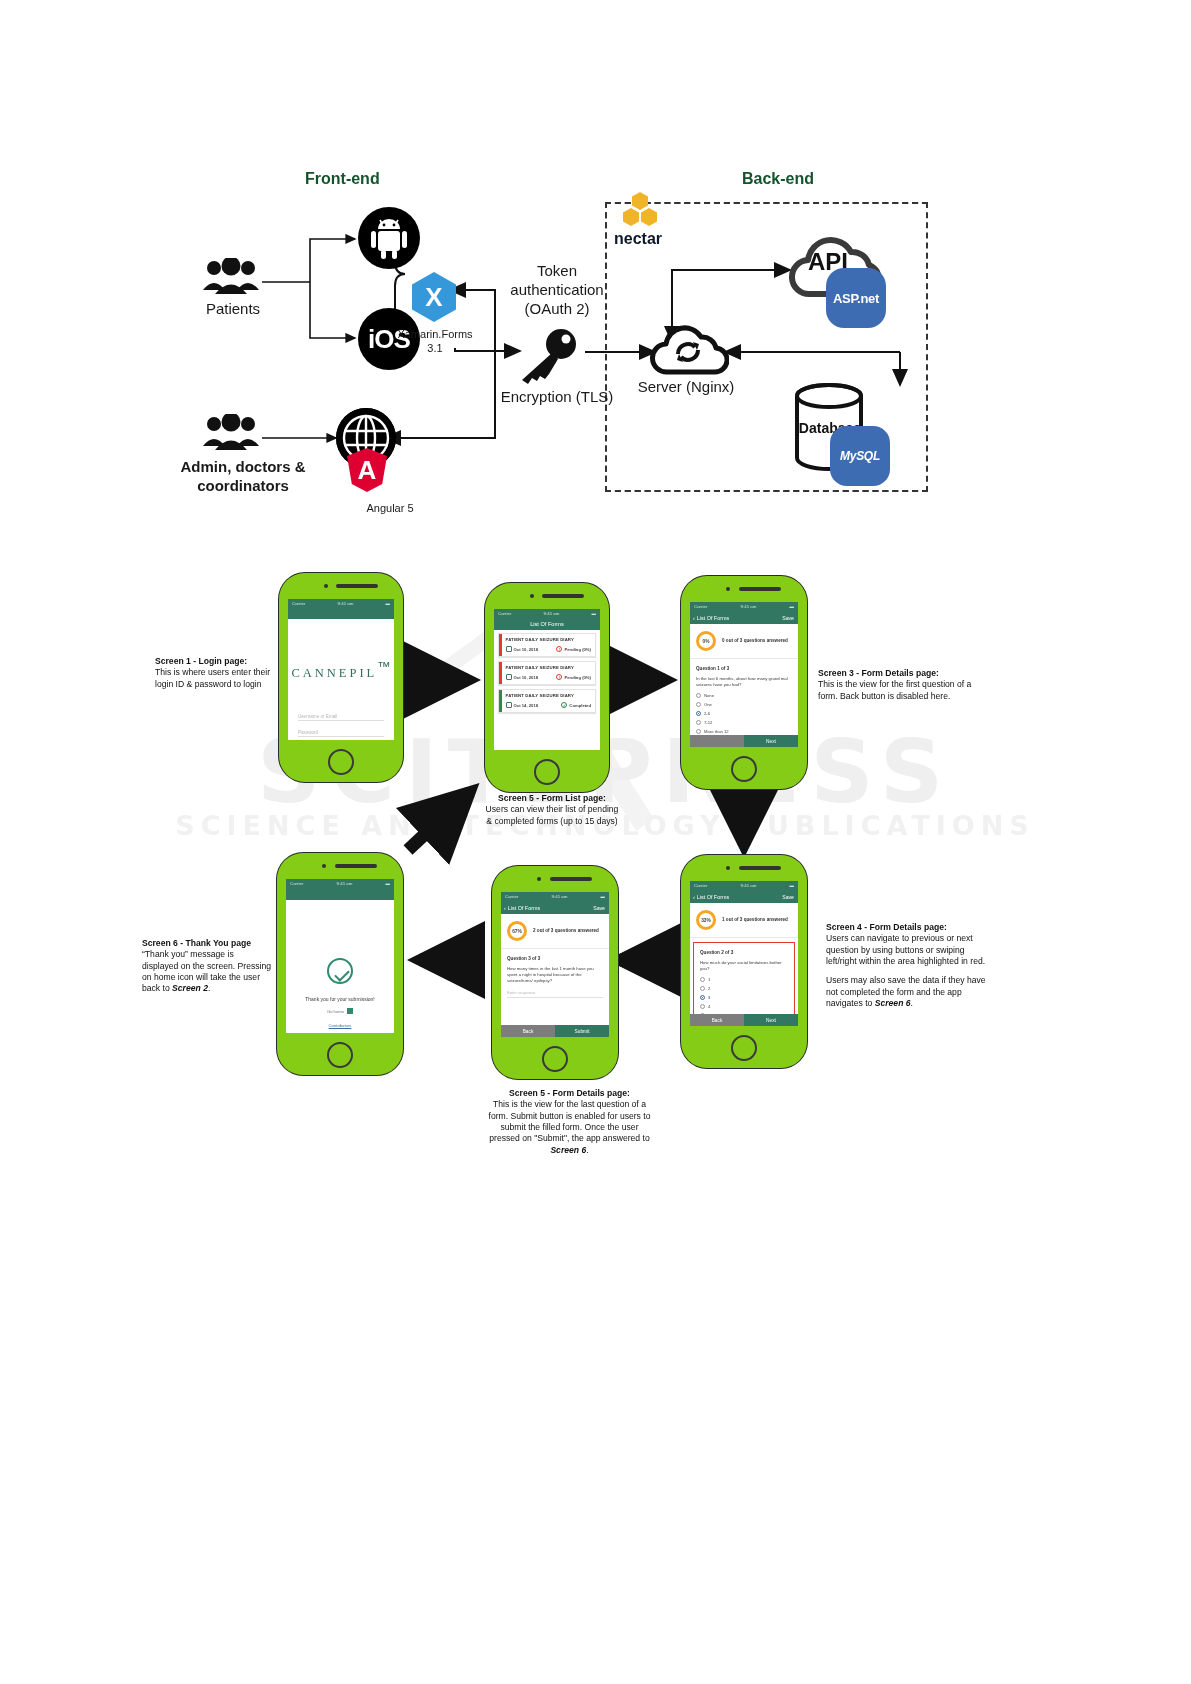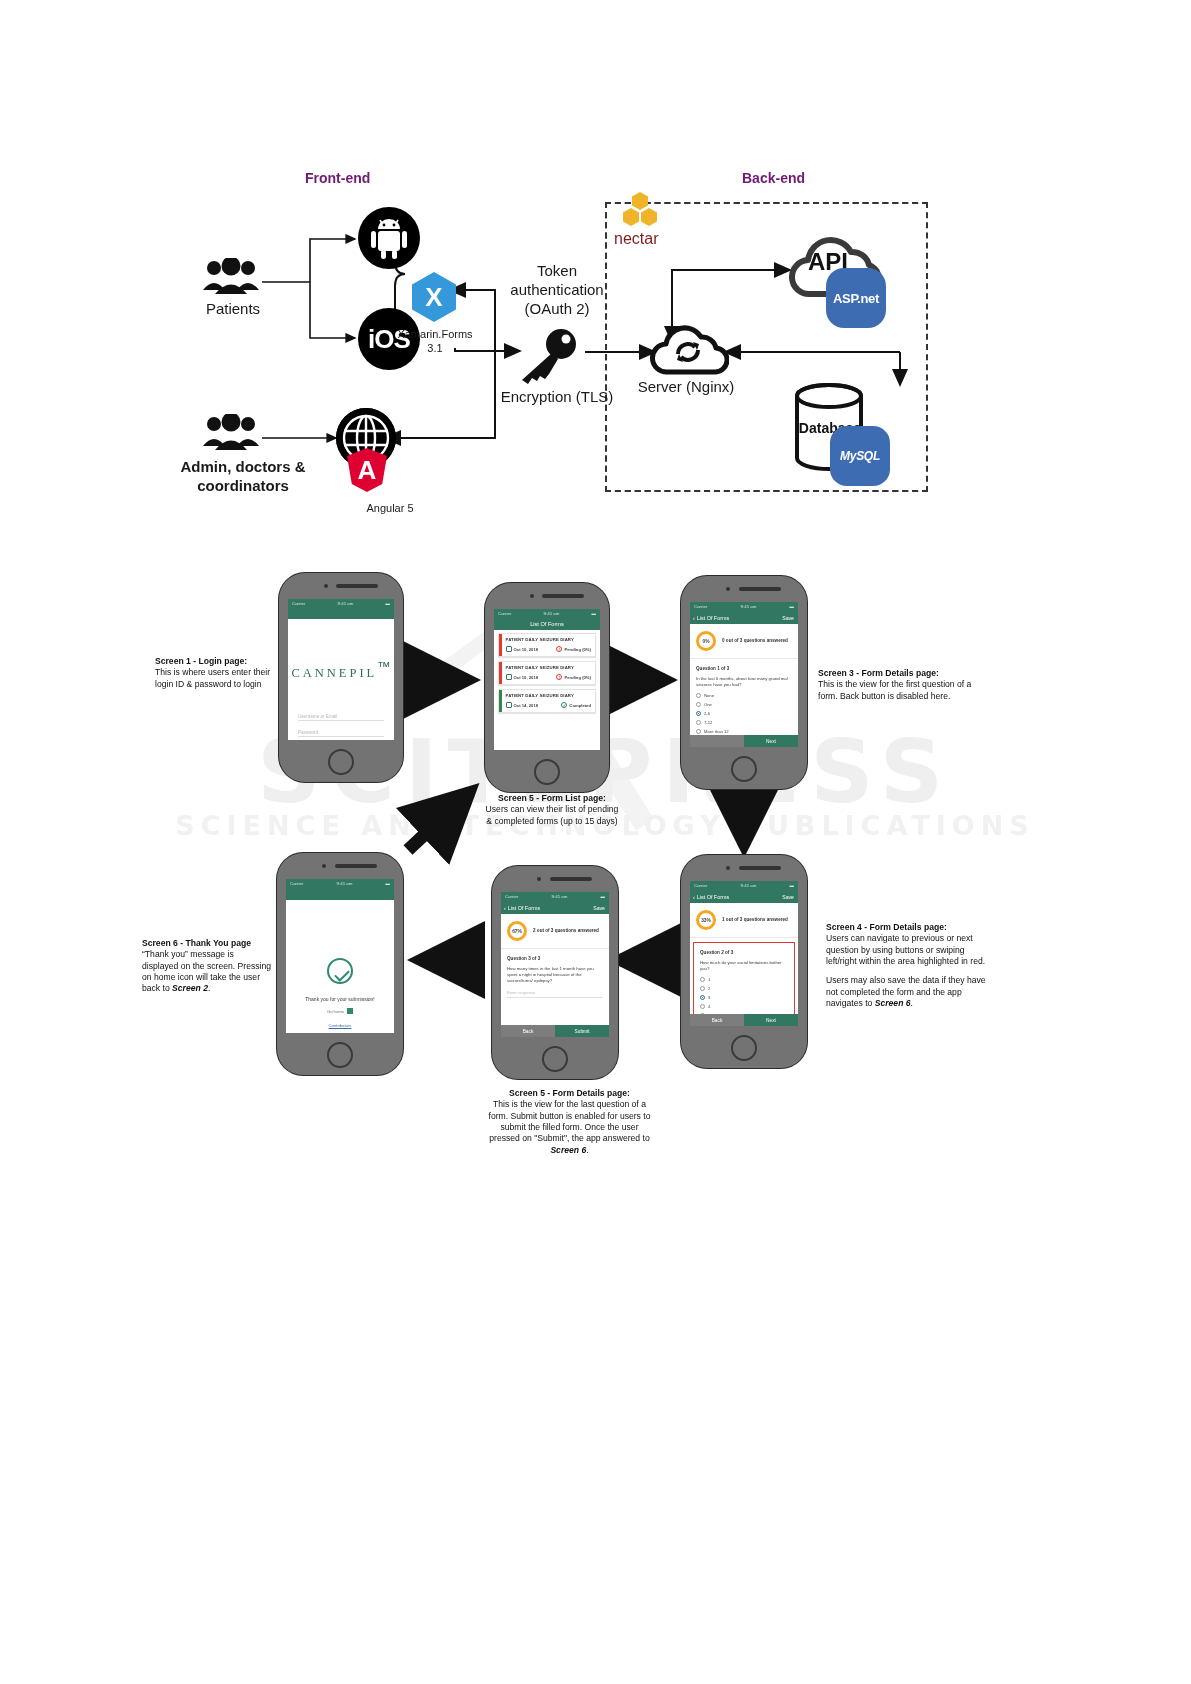--- a/index.html
+++ b/index.html
@@ -20,21 +20,21 @@
     font-family:"DejaVu Sans", sans-serif; }
   .wm-small { position:absolute; left:130px; top:110px; width:950px; text-align:center;
     font-size:27px; font-weight:bold; letter-spacing:6px; color:#f1f1f1;
     font-family:"DejaVu Sans", sans-serif; }
   .wm-chev { position:absolute; left:330px; top:-20px; width:300px; height:220px;
     border-left:18px solid #f3f3f3; border-top:18px solid #f3f3f3;
     transform:skewX(-20deg) rotate(45deg); }
 
   
   #arch { position:absolute; left:0; top:150px; width:1191px; height:400px; z-index:2; }
-  .arch-title { position:absolute; font-size:14px; font-weight:bold; color:#701a75; }
+  .arch-title { position:absolute; font-size:16px; font-weight:bold; color:#14532d; }
 
   .lbl { position:absolute; font-size:15px; color:#1a1a1a; text-align:center; line-height:1.25; }
   .lbl-sm { position:absolute; font-size:11px; color:#1a1a1a; text-align:center; line-height:1.25; }
 
   .circ-blk { position:absolute; border-radius:50%; background:#000; }
 
   .hexblue {
     position:absolute; width:44px; height:50px; background:#3498db;
     clip-path:polygon(50% 0%,100% 25%,100% 75%,50% 100%,0% 75%,0% 25%);
     display:flex; align-items:center; justify-content:center;
@@ -54,21 +54,21 @@
     display:flex; align-items:center; justify-content:center;
     color:#fff; font-size:13px; font-weight:bold; letter-spacing:-.3px;
   }
   .mysql { background:#3d6cb3; font-size:12px; font-style:italic; }
 
   .dashbox { position:absolute; border:2px dashed #333; }
 
   svg.lines { position:absolute; left:0; top:0; width:1191px; height:400px; overflow:visible; }
 
   
-  .phone { position:absolute; background:#737373; border-radius:26px;
+  .phone { position:absolute; background:#84cc16; border-radius:26px;
     box-shadow:0 0 0 1px #2b2b2b; z-index:3; }
   .phone .cam { position:absolute; width:4px; height:4px; border-radius:50%; background:#333;
     left:36%; top:11px; }
   .phone .spk { position:absolute; width:42px; height:4px; border-radius:2px; background:#333;
     left:46%; top:11px; }
   .phone .home { position:absolute; width:26px; height:26px; border-radius:50%;
     border:2px solid #3a3a3a; bottom:7px; left:50%; margin-left:-13px; }
   .screen { position:absolute; left:9px; top:26px; right:9px; bottom:42px;
     background:#fff; overflow:hidden; }
 
@@ -281,21 +281,21 @@
   </div>
   <div class="lbl-sm" style="left:335px; top:352px; width:110px;">Angular 5</div>
 
   <div style="position:absolute; left:622px; top:42px;">
     <svg width="40" height="36" viewBox="0 0 40 36">
       <polygon points="18,0 26,4.5 26,13.5 18,18 10,13.5 10,4.5" fill="#f0b429"></polygon>
       <polygon points="9,16 17,20.5 17,29.5 9,34 1,29.5 1,20.5" fill="#f0b429"></polygon>
       <polygon points="27,16 35,20.5 35,29.5 27,34 19,29.5 19,20.5" fill="#f0b429"></polygon>
     </svg>
   </div>
-  <div style="position:absolute; left:614px; top:80px; font-size:16px; font-weight:normal; color:#7f1d1d;">nectar</div>
+  <div style="position:absolute; left:614px; top:80px; font-size:16px; font-weight:bold; color:#0f172a;">nectar</div>
 
   <div style="position:absolute; left:782px; top:78px;">
     <svg width="110" height="78" viewBox="0 0 110 78">
       <path d="M28,66 a17,17 0 0 1 -2,-34 a23,23 0 0 1 43,-8 a17,17 0 0 1 18,13 a15,15 0 0 1 -3,29 z" fill="#fff" stroke="#3a3a3a" stroke-width="6" stroke-linejoin="round"></path>
     </svg>
   </div>
   <div style="position:absolute; left:808px; top:98px; font-size:24px; font-weight:bold; color:#111;">API</div>
   <div class="aspnet" style="left:826px; top:118px;border-radius:18px;">
     <span>ASP.net</span>
   </div>

